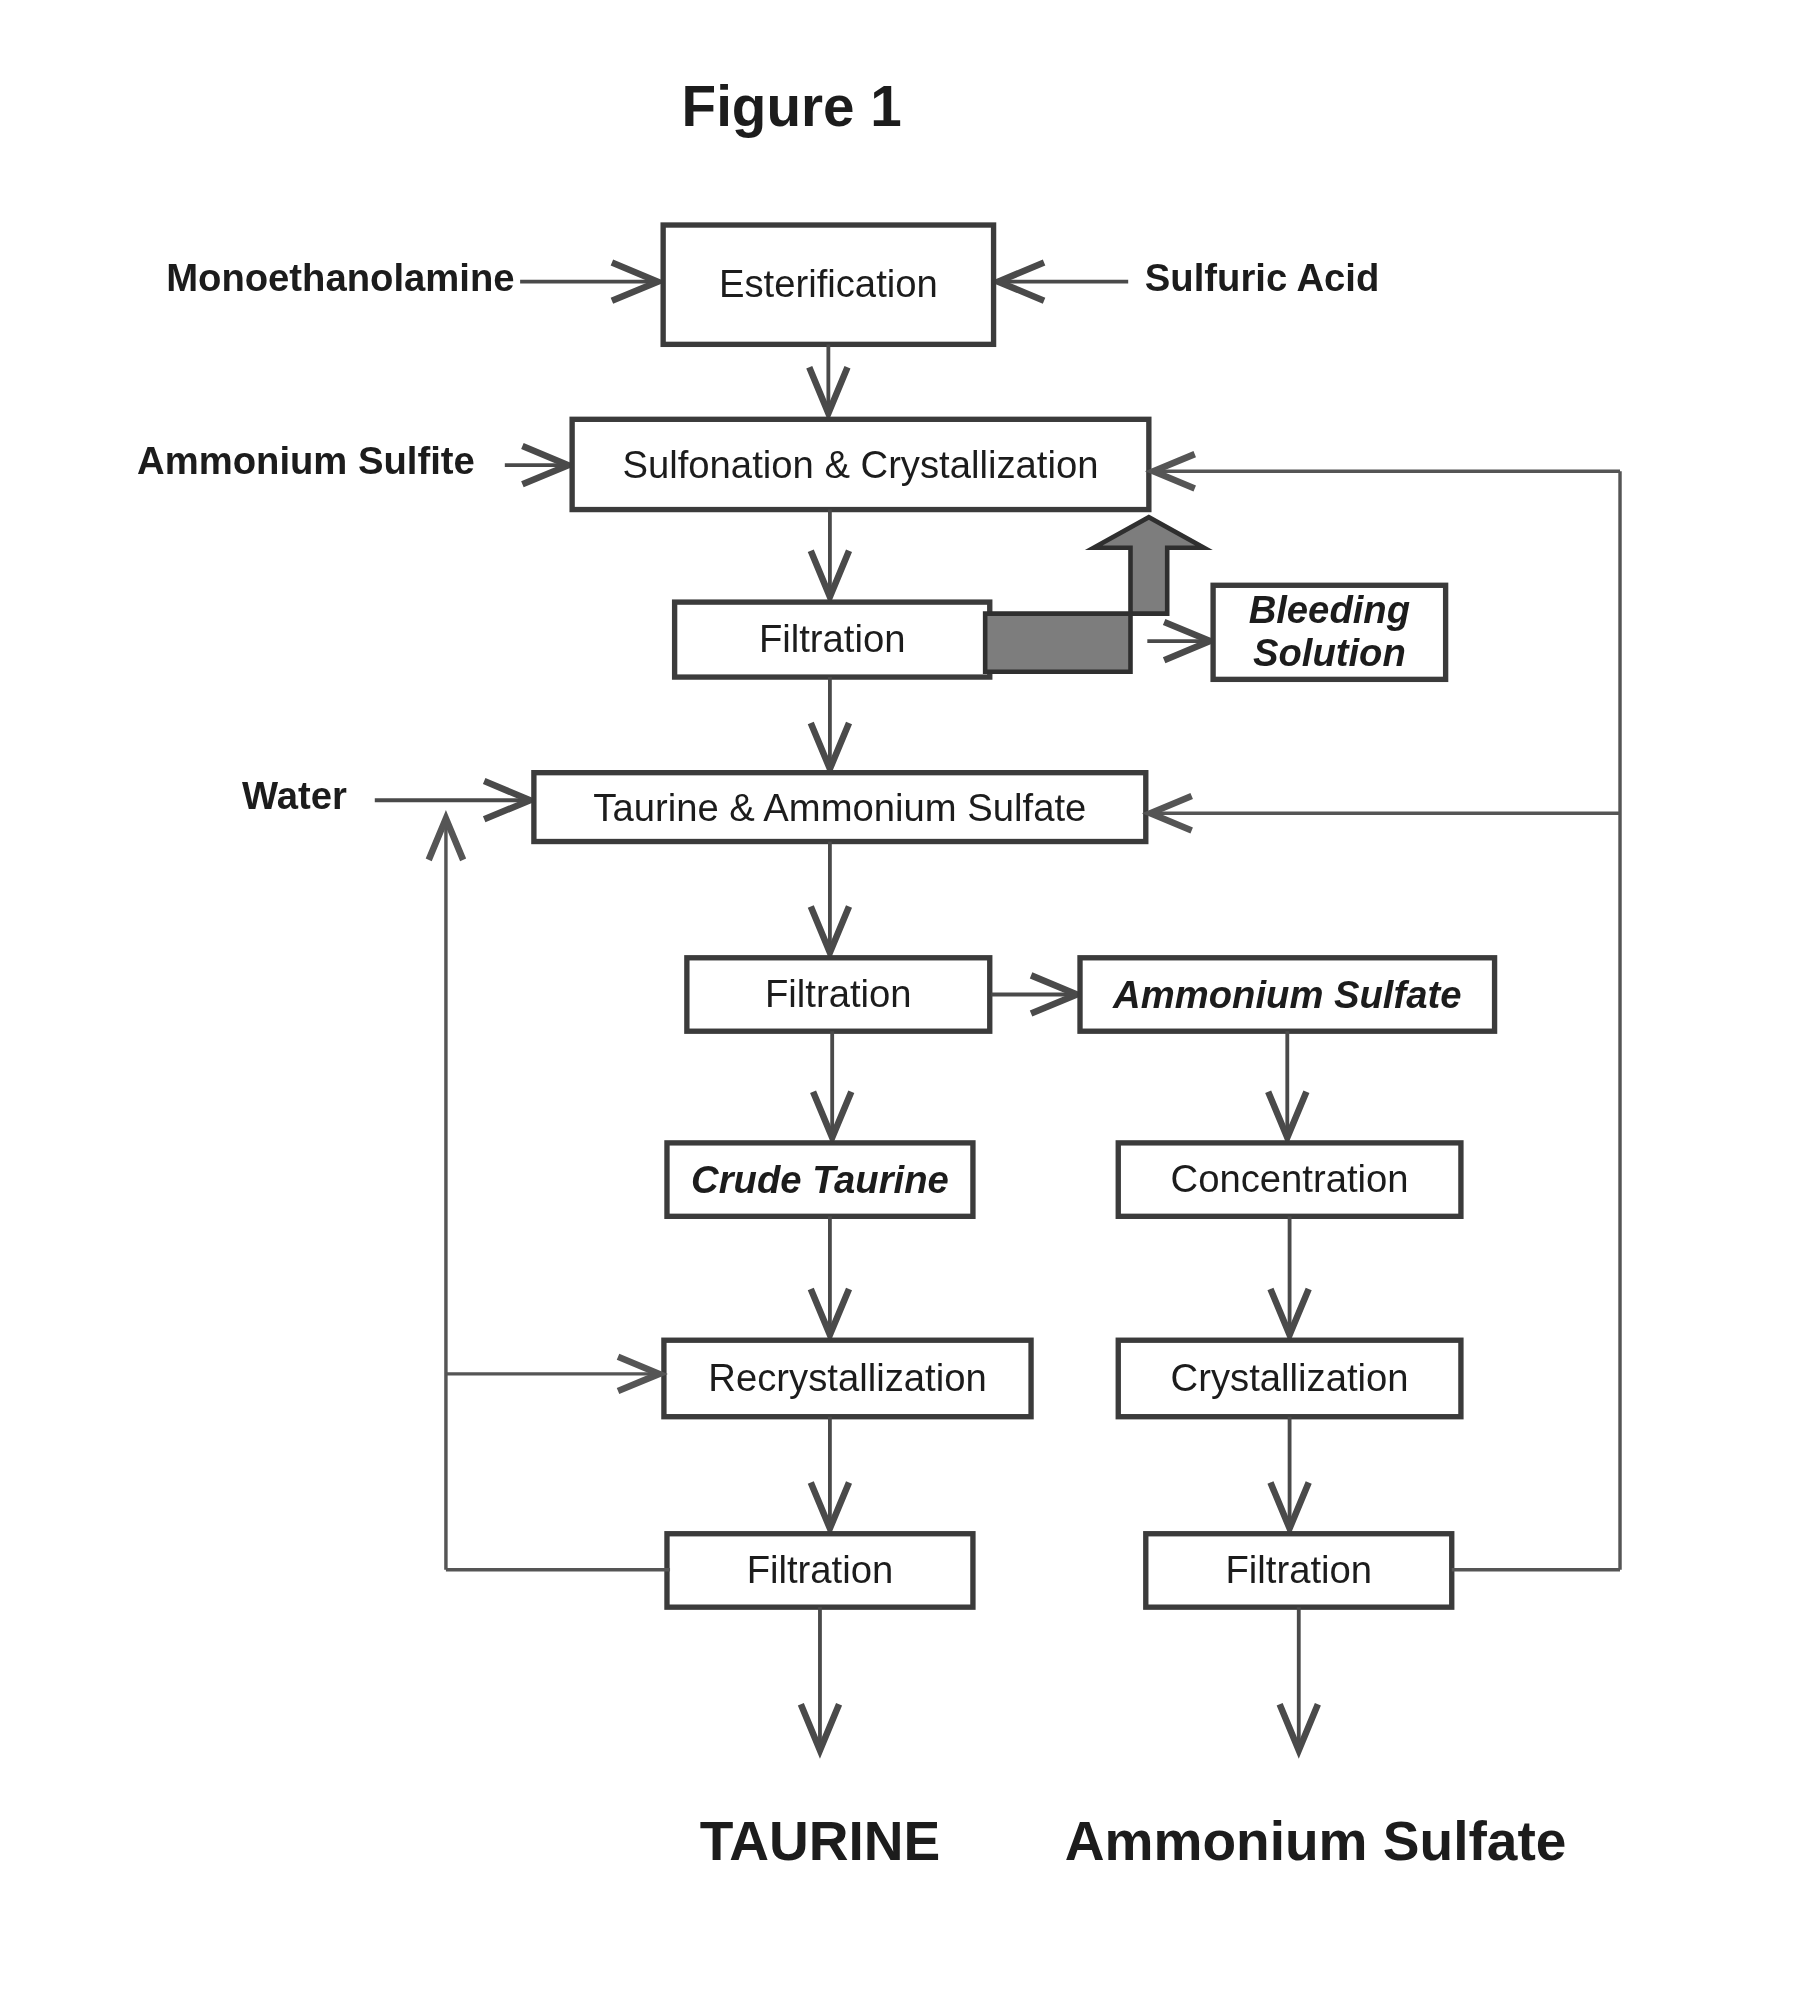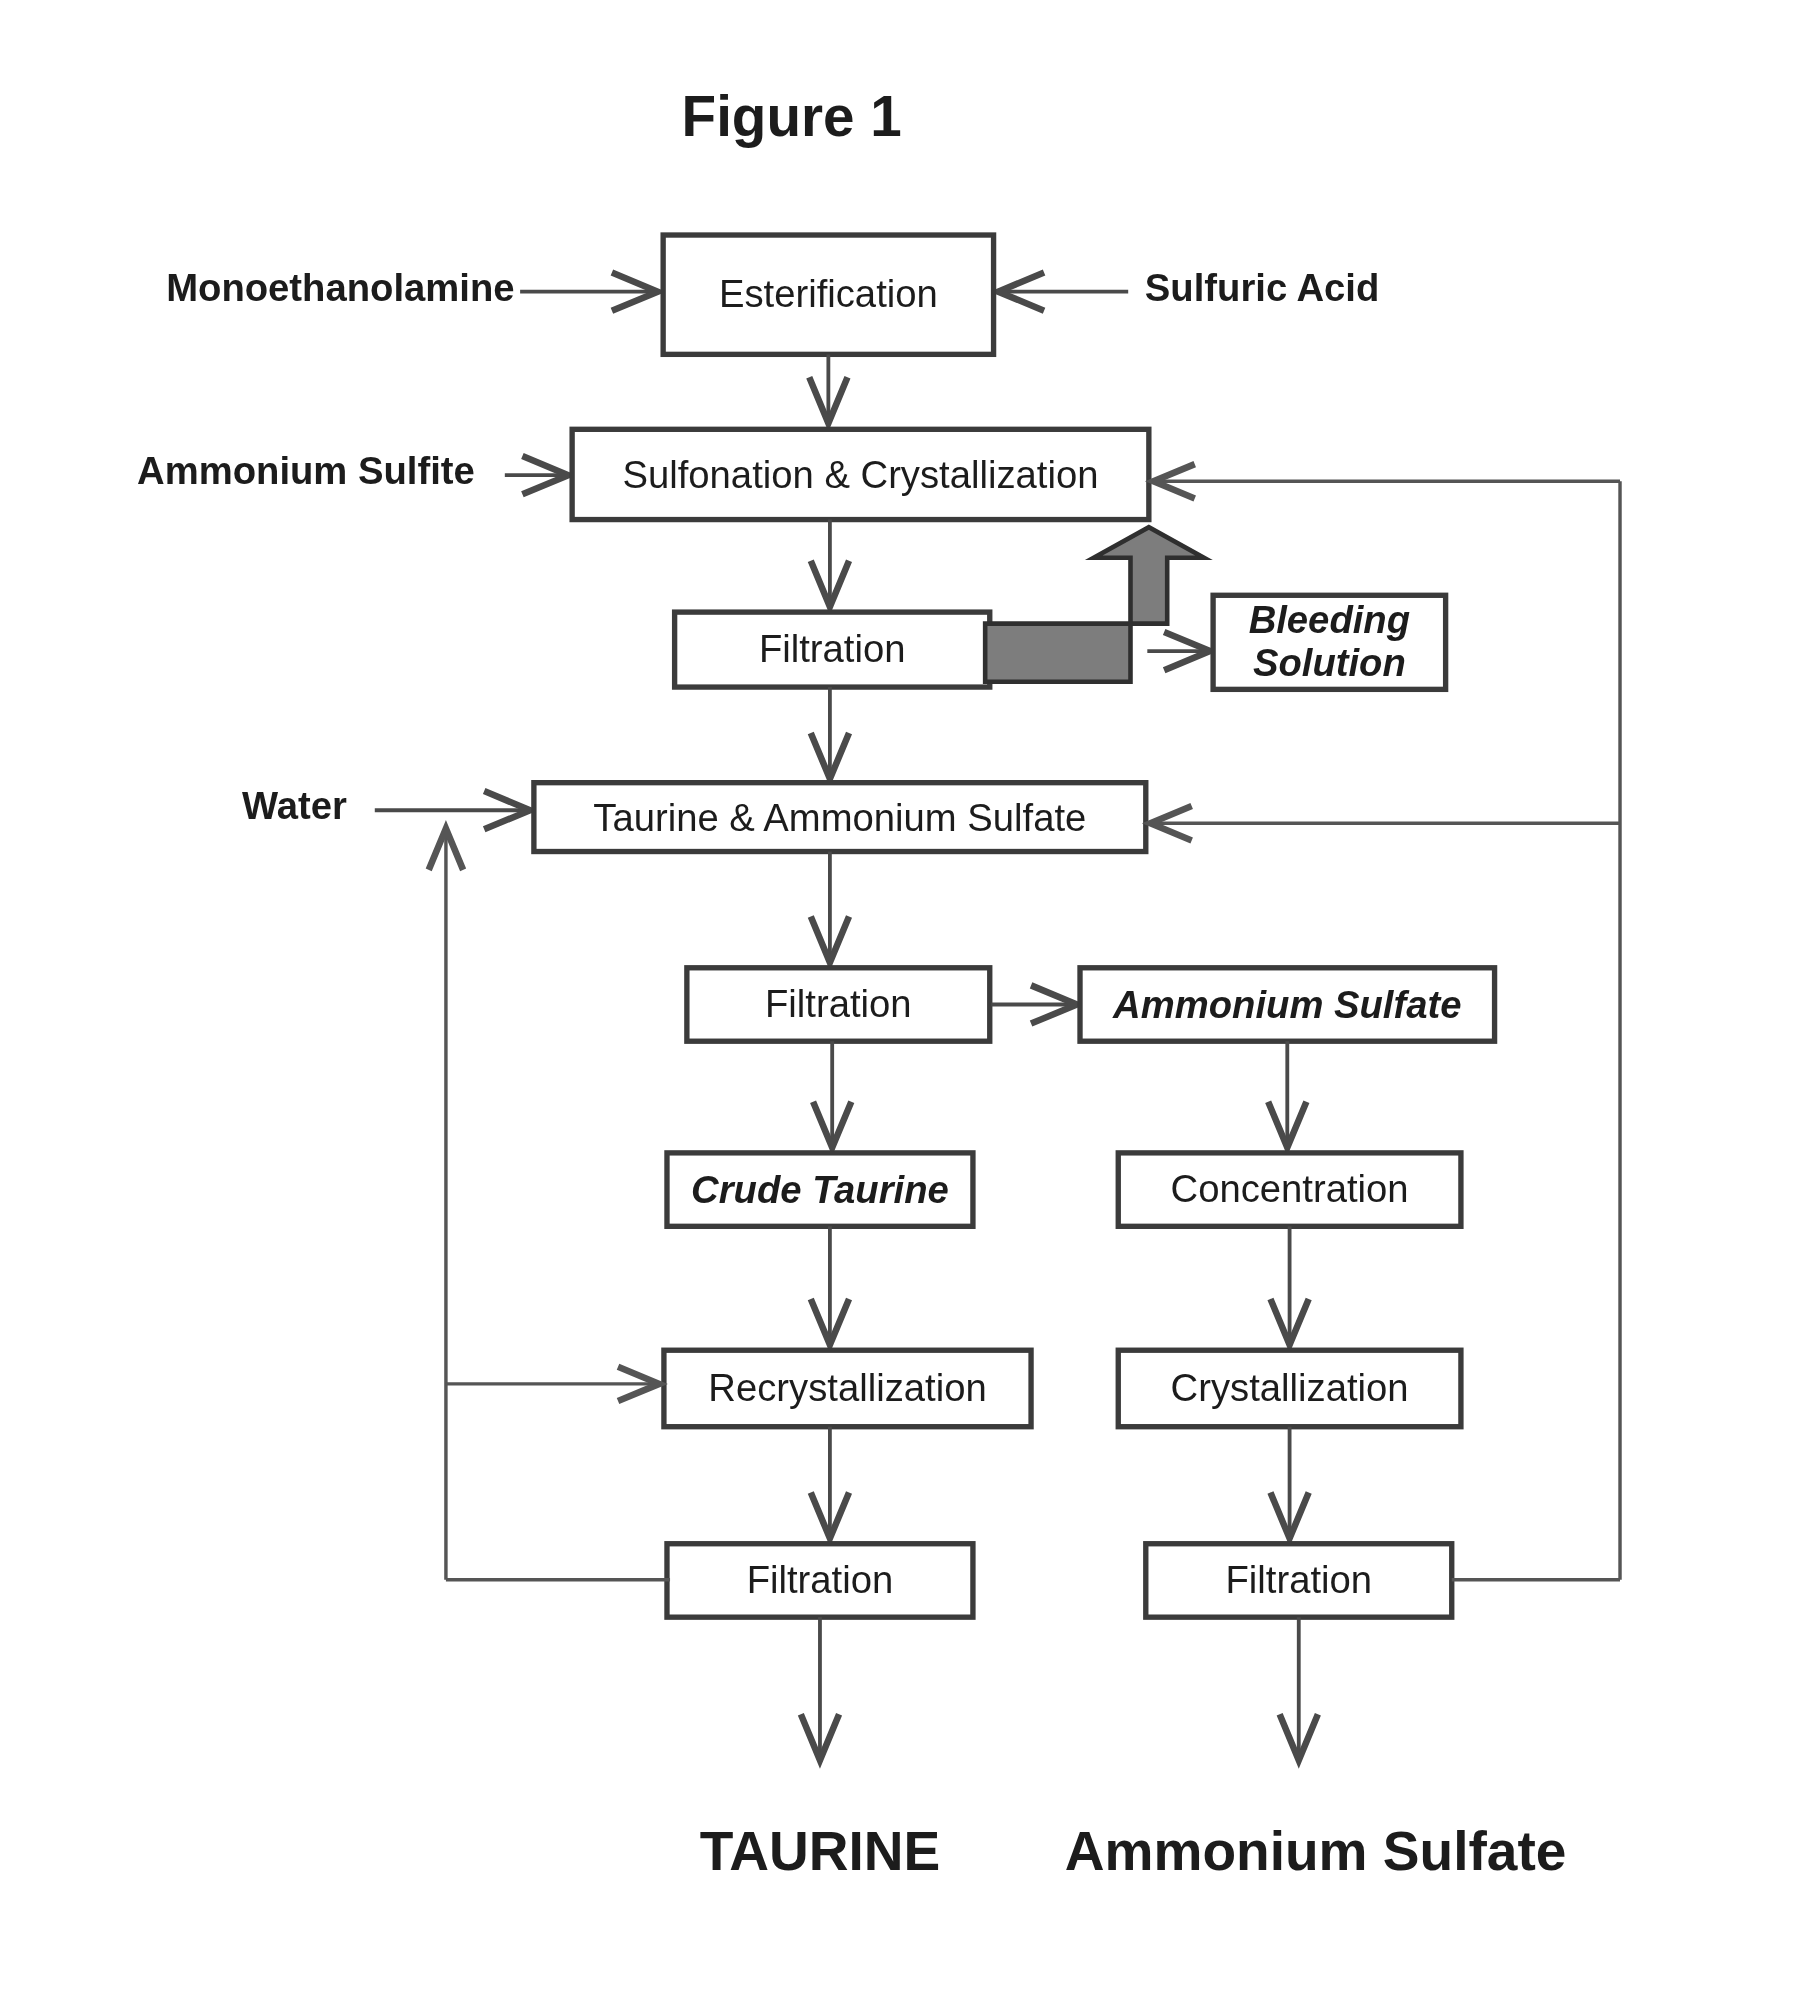--- a/index.html
+++ b/index.html
@@ -9,21 +9,21 @@
   }
   body {
     width: 1812px;
     height: 2015px;
     font-family: "Liberation Sans", sans-serif;
     position: relative;
     overflow: hidden;
   }
   #figure-root {
     position: absolute;
-    left: 0; top: 10px;
+    left: 0; top: 0;
     width: 1812px;
     height: 1599px;
   }
   svg.flow {
     position: absolute;
     left: 0; top: 0;
     width: 1812px;
     height: 2015px;
   }
   .box-rect {

